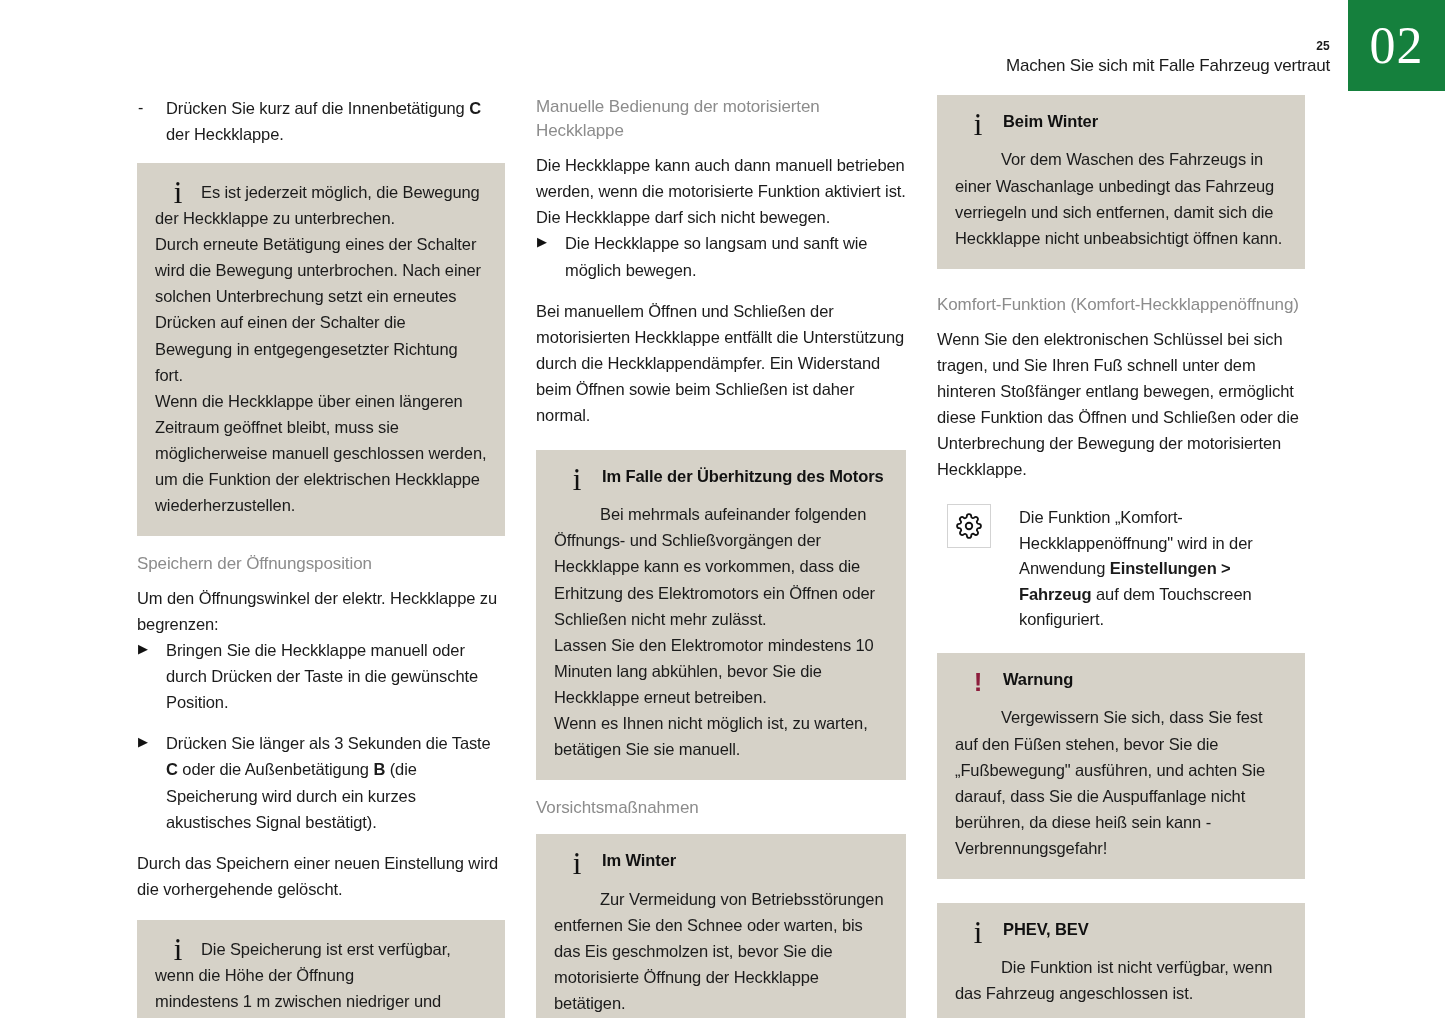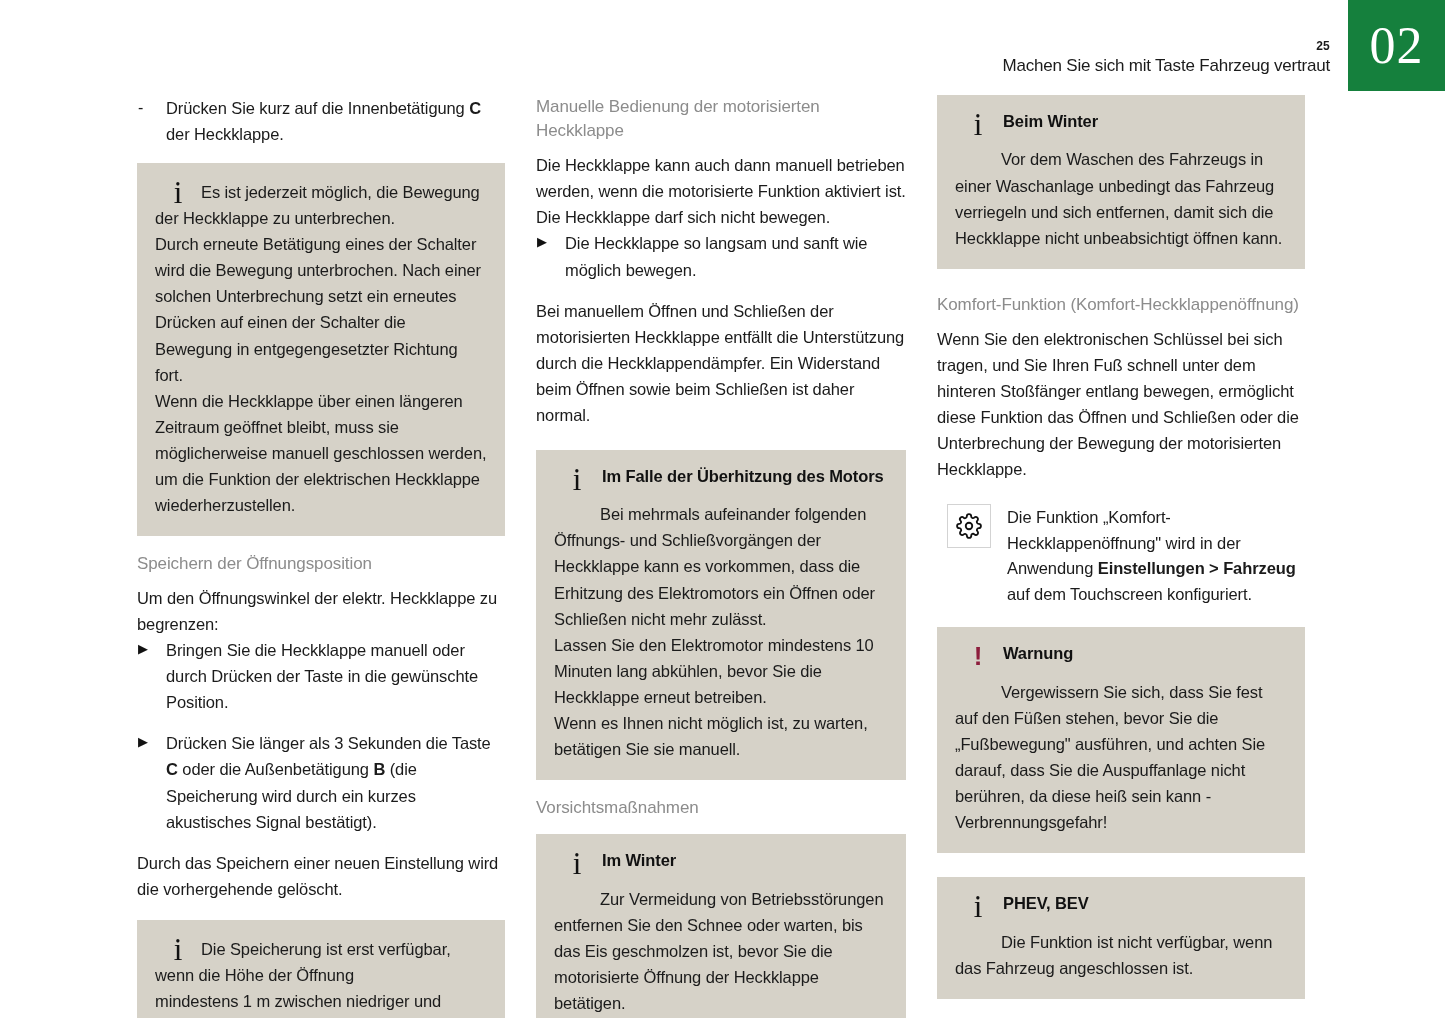--- a/index.html
+++ b/index.html
@@ -168,21 +168,21 @@
   .callout-body.first-indent {
     text-indent: 46px;
   }
   .callout-body.after-title {
     text-indent: 46px;
   }
 
   
   .gear-note {
     display: flex;
-    gap: 16px;
+    gap: 28px;
     align-items: flex-start;
     margin: 22px 0 20px 10px;
   }
   .gear-box {
     flex: 0 0 auto;
     width: 44px;
     height: 44px;
     border: 1px solid #d3d3d3;
     display: flex;
     align-items: center;
@@ -202,21 +202,21 @@
 <body>
 
 <div class="page">
 
   <div class="chapter-tab">
     <span>02</span>
   </div>
 
   <div class="header-block">
     <div class="page-number">25</div>
-    <div class="header-title">Machen Sie sich mit Taste Fahrzeug vertraut</div>
+    <div class="header-title">Machen Sie sich mit Falle Fahrzeug vertraut</div>
   </div>
 
   <div class="columns">
 
     <div class="col">
 
       <div class="li li-gap-sm">
         <span class="li-marker dash">-</span>
         <span class="li-text"><span>Drücken Sie kurz auf die Innenbetätigung </span><b>C</b><span> der Heckklappe.</span></span>
       </div>

